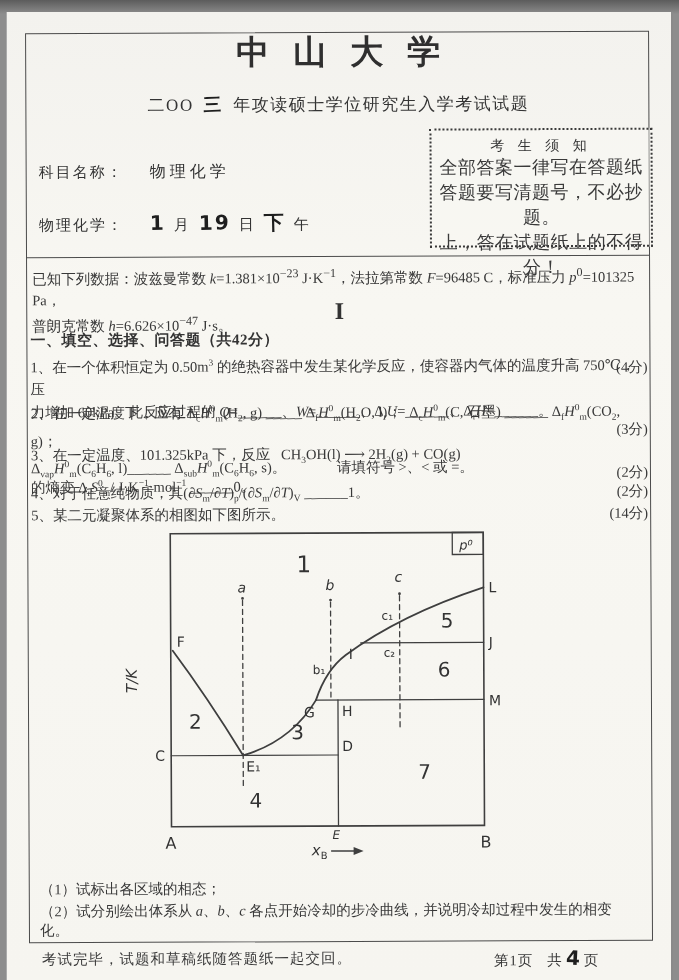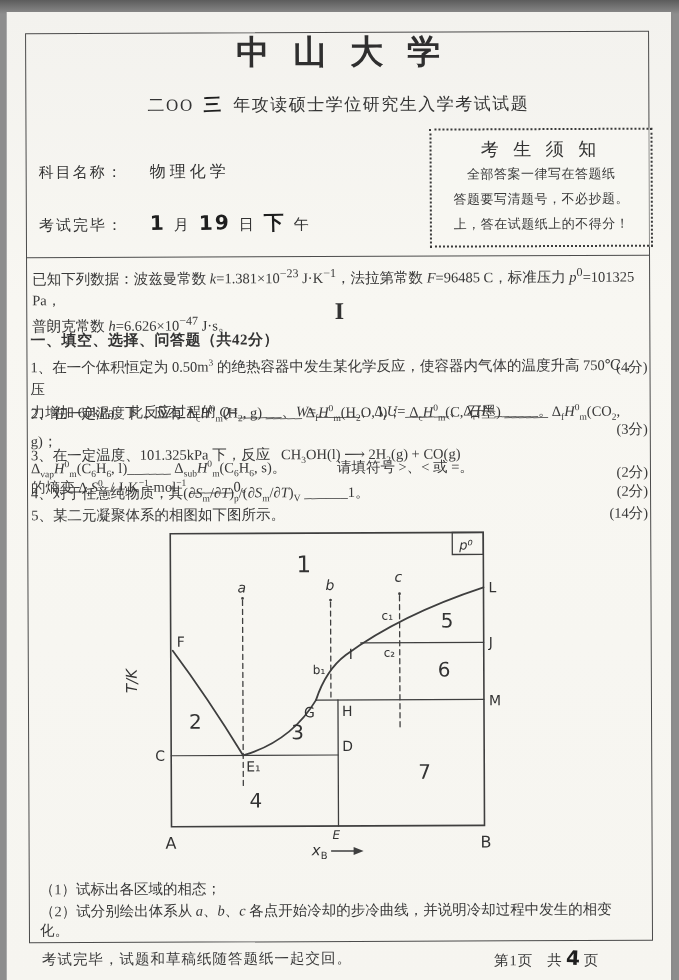--- a/index.html
+++ b/index.html
@@ -34,22 +34,22 @@
   .meta-row.r2{top:161px;}
   .meta-row.r2 .val{letter-spacing:4px;font-size:16px;}
   .meta-row.r3{top:209px;}
   .meta-row.r3 .hw{font-size:20px;transform:rotate(-1deg);}
   .meta-row.r3 .u{margin:0 8px;}
 
   .notice{
     position:absolute;left:431px;top:129px;width:219px;height:115px;
     border:2.8px dotted #3a3a3a;background:rgba(250,249,245,.4);
   }
-  .notice .n-title{margin-top:7px;text-align:center;font-size:18px;letter-spacing:5px;color:#333;}
-  .notice .n-line{text-align:center;font-size:13px;line-height:25px;letter-spacing:.5px;color:#3a3a3a;}
+  .notice .n-title{margin-top:7px;text-align:center;font-size:14px;letter-spacing:5px;color:#333;}
+  .notice .n-line{text-align:center;font-size:18px;line-height:25px;letter-spacing:.5px;color:#3a3a3a;}
 
   .given{position:absolute;left:33px;top:263px;width:616px;font-size:14.5px;line-height:21px;color:#383838;}
   .part-num{position:absolute;left:40px;top:298px;width:600px;text-align:center;font-size:24px;font-weight:bold;color:#333;}
   .section-h{position:absolute;left:31px;top:330px;font-size:15px;font-weight:bold;letter-spacing:.5px;color:#333;}
 
   .q{position:absolute;left:31px;width:619px;font-size:14.5px;line-height:22.5px;color:#383838;}
   .q sup{font-size:9.5px;}
   .q sub{font-size:9.5px;}
   .q .score{position:absolute;right:2px;}
   .q1{top:351px;}.q1 .score{top:6px;}
@@ -86,21 +86,21 @@
   <div class="divider"></div>
 
   <div class="title">中山大学</div>
 
   <div class="subtitle"><span>二OO</span><span class="hw">三</span><span>年攻读硕士学位研究生入学考试试题</span></div>
 
   <div class="meta-row r2">
     <span>科目名称：</span><span class="val">物理化学</span>
   </div>
   <div class="meta-row r3">
-    <span>考试完毕：</span><span class="val hw">1</span><span class="u">月</span><span class="hw">19</span><span class="u">日</span><span class="hw">下</span><span class="u">午</span>
+    <span>物理化学：</span><span class="val hw">1</span><span class="u">月</span><span class="hw">19</span><span class="u">日</span><span class="hw">下</span><span class="u">午</span>
   </div>
 
   <div class="notice">
     <div class="n-title">考 生 须 知</div>
     <div class="n-line">全部答案一律写在答题纸</div>
     <div class="n-line">答题要写清题号，不必抄题。</div>
     <div class="n-line">上，答在试题纸上的不得分！</div>
   </div>
 
   <div class="given">已知下列数据：波兹曼常数 <i>k</i>=1.381×10<sup>−23</sup> J·K<sup>−1</sup>，法拉第常数 <i>F</i>=96485 C，标准压力 <i>p</i><sup>0</sup>=101325 Pa，<br>普朗克常数 <i>h</i>=6.626×10<sup>−47</sup> J·s。</div>

